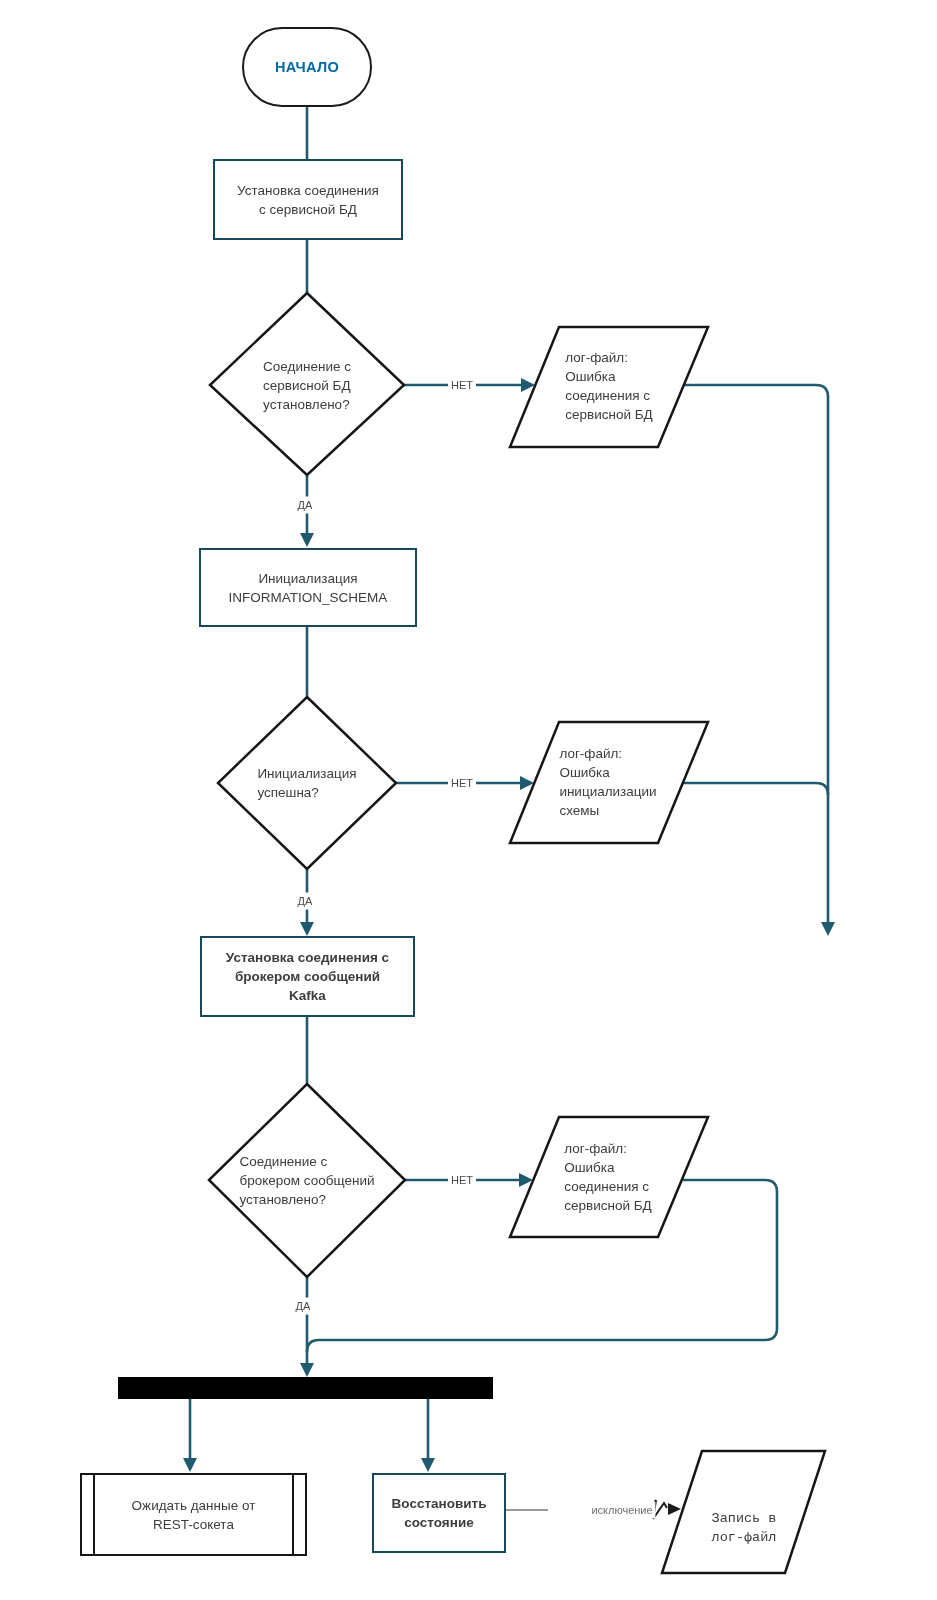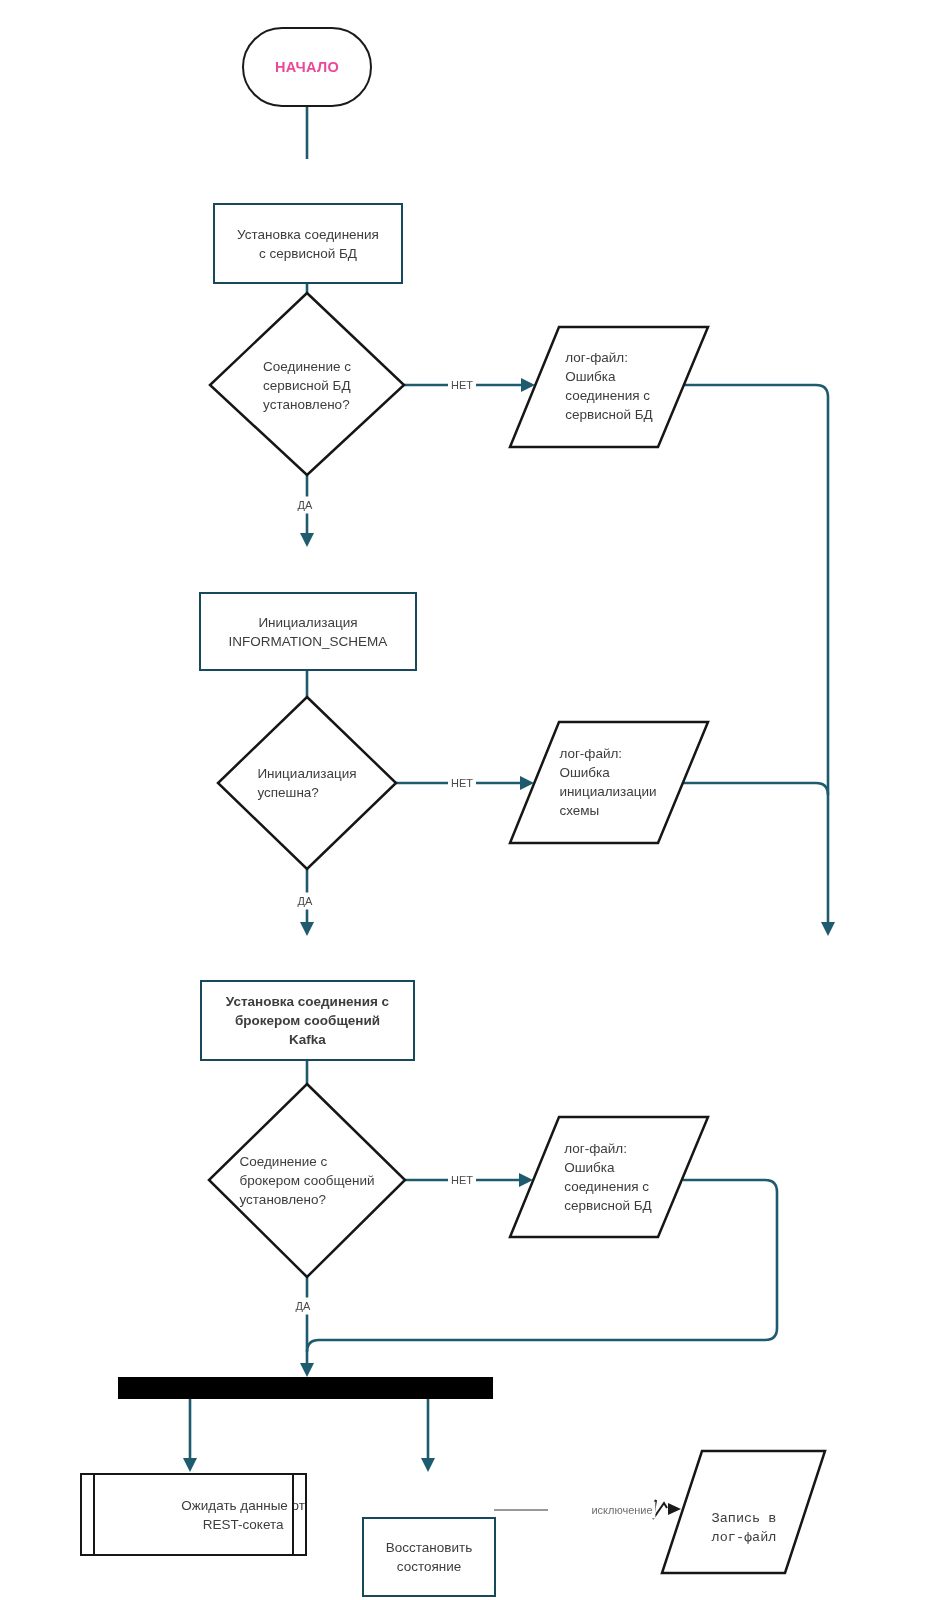--- a/index.html
+++ b/index.html
@@ -11,24 +11,24 @@
   svg.wires{position:absolute;left:0;top:0;width:937px;height:1600px;}
   .wire{fill:none;stroke:var(--connector,#1e5b6e);stroke-width:2.6;stroke-linejoin:round;stroke-linecap:butt;}
   .arr{fill:var(--connector,#1e5b6e);stroke:none;}
   .shape-black{fill:#ffffff;stroke:var(--shape-border-black,#161616);stroke-width:2.5;}
   .exc-line{fill:none;stroke:var(--exception-line,#999999);stroke-width:2;}
   .zigzag{fill:none;stroke:#1a1a1a;stroke-width:2;stroke-linejoin:miter;}
   .zig-arr{fill:#1a1a1a;stroke:none;}
 
   .node{position:absolute;box-sizing:border-box;display:flex;align-items:center;justify-content:center;
         text-align:center;font-size:13.5px;line-height:19px;white-space:pre-line;background:#ffffff;}
-  .terminator{border:2.6px solid #1a1a1a;border-radius:40px;font-weight:bold;font-size:14.5px;color:#ec4899;letter-spacing:.3px;}
+  .terminator{border:2.6px solid #1a1a1a;border-radius:40px;font-weight:bold;font-size:14.5px;color:#0369a1;letter-spacing:.3px;}
   .terminator.teal{border-color:var(--shape-border-teal,#18485c);color:#132f3c;}
-  .proc{border:2.5px solid var(--shape-border-teal,#18485c);margin-top:44px;}
-  .subroutine{border:2.5px solid #161616;background:#ffffff;justify-content:flex-end;}
+  .proc{border:2.5px solid var(--shape-border-teal,#18485c);}
+  .subroutine{border:2.5px solid #161616;background:#ffffff;}
   .subroutine .inner-bar{position:absolute;top:0;bottom:0;width:0;border-left:2px solid #161616;}
   .subroutine .inner-bar.left{left:11px;}
   .subroutine .inner-bar.right{right:11px;}
   .fork-bar{position:absolute;background:var(--bar,#000000);}
   .float-label{position:absolute;transform:translate(-50%,-50%);background:#ffffff;
         font-size:11px;line-height:15px;color:var(--label-text,#4a4a4a);padding:1px 3px;white-space:nowrap;}
   .float-label.gray{color:#6e6e6e;margin-left:28px;}
   .shape-text{position:absolute;transform:translate(-50%,-50%);
         font-size:13.5px;line-height:19px;white-space:pre-line;background:transparent;}
   .shape-text.left{text-align:left;}
@@ -133,16 +133,16 @@
 
   <div class="fork-bar" style="left:118px;top:1377px;width:375px;height:22px;"></div>
 
   <div class="node subroutine" style="left:80px;top:1473px;width:227px;height:83px;">
     <span class="inner-bar left"></span>
     <span class="inner-bar right"></span>
     <span>Ожидать данные от
 REST-сокета</span>
   </div>
 
-  <div class="node proc" style="left:362px;top:1473px;width:134px;height:80px;">Восстановить
+  <div class="node proc" style="left:372px;top:1473px;width:134px;height:80px;font-weight:bold;">Восстановить
 состояние</div>
 
 </div>
 
 </body></html>

